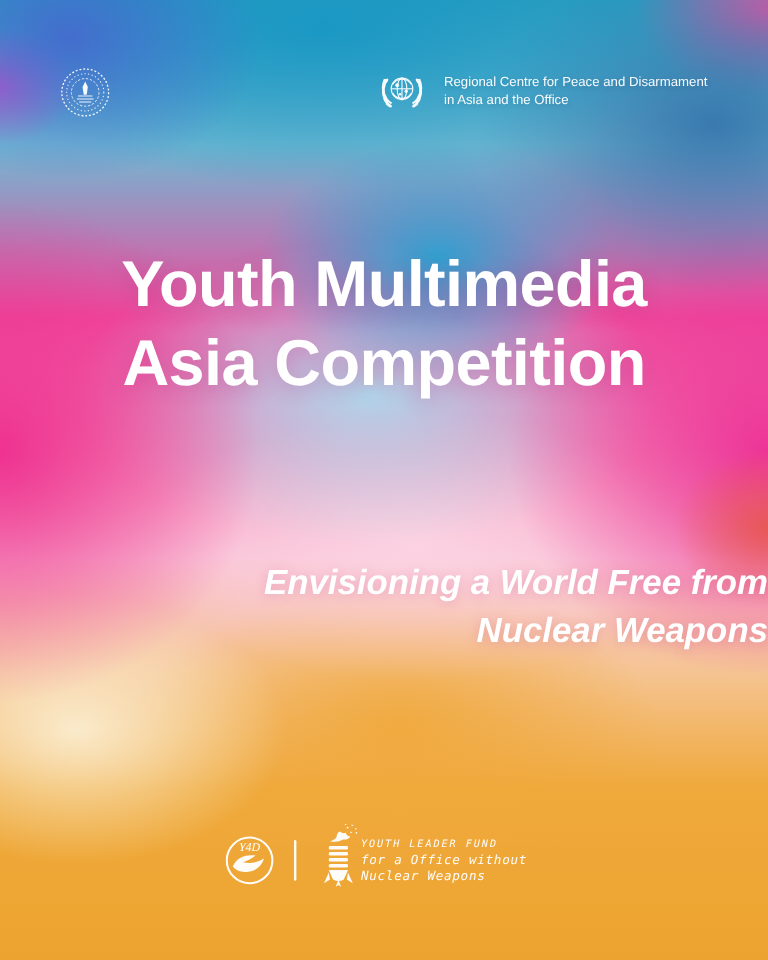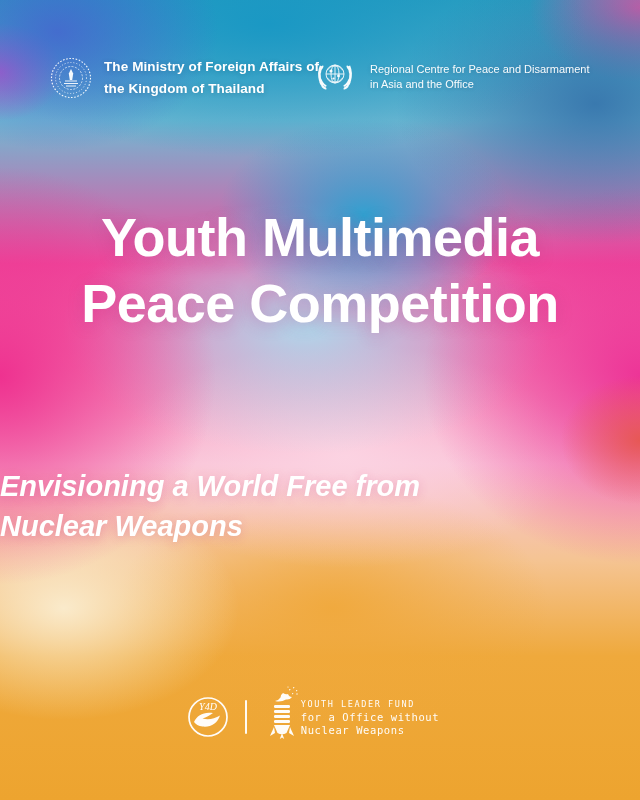--- a/index.html
+++ b/index.html
@@ -52,57 +52,53 @@
   .un-text .b{font-size:12.8px;font-weight:700;display:block;}
   .un-text .r{font-size:11px;font-weight:400;display:block;opacity:.96;}
 
   
   .title{
     position:absolute;left:0;right:0;top:204px;text-align:center;
     color:#fff;font-weight:700;font-size:54px;line-height:66px;letter-spacing:-.5px;
     text-shadow:0 3px 16px rgba(190,40,120,.30);
   }
   .subtitle{
-    position:absolute;left:0;right:0;top:466px;text-align:left;
+    position:absolute;left:0;right:0;top:466px;text-align:right;
     color:#fff;font-weight:700;font-style:italic;font-size:29px;line-height:40px;
     text-shadow:0 2px 10px rgba(200,70,130,.28);
   }
 
   
   .footer{
     position:absolute;left:0;right:0;top:684px;height:66px;
     display:flex;align-items:center;justify-content:center;gap:16px;color:#fff;
     transform:translateX(-7px);
   }
   .divider{width:2px;height:34px;background:#fff;border-radius:1px;opacity:.95;}
-  .ylf{display:flex;align-items:center;}
+  .ylf{display:flex;align-items:center;font-style:italic;}
   .ylf-text{font-family:"DejaVu Sans Mono","Liberation Mono",monospace;
             color:#fff;opacity:.97;}
   .ylf-text .l1{font-size:8.5px;letter-spacing:1.6px;line-height:13px;}
   .ylf-text .l2,.ylf-text .l3{font-size:10.5px;letter-spacing:.6px;line-height:13px;}
 </style>
 </head>
 <body>
 
 <div class="poster">
 
   <div class="hdr">
 
     <div class="hdr-block th">
       <svg class="seal" width="42" height="42" viewBox="0 0 42 42">
         <circle cx="21" cy="21" r="19.5" fill="none" stroke="#fff" stroke-width="1.1" stroke-dasharray="1.6 1.6" opacity=".95"></circle>
         <circle cx="21" cy="21" r="15.5" fill="none" stroke="#fff" stroke-width="0.9" stroke-dasharray="1 2" opacity=".9"></circle>
         <circle cx="21" cy="21" r="11.5" fill="none" stroke="#fff" stroke-width="0.8" stroke-dasharray="2 1.4" opacity=".85"></circle>
         <path d="M21 12 l2.2 4.5 -1 6.5 h-2.4 l-1 -6.5 Z" fill="#fff" opacity=".95"></path>
         <path d="M15 24 h12 M14 26.5 h14 M16 29 h10" stroke="#fff" stroke-width="1" opacity=".9"></path>
       </svg>
-      <div class="th-text">
-        <div>The Ministry of Foreign Affairs of</div>
-        <div>the Kingdom of Thailand</div>
-      </div>
     </div>
 
     <div class="hdr-block un">
       <svg class="unlogo" width="46" height="46" viewBox="0 0 46 46">
         <g stroke="#fff" fill="none" stroke-width="0.9" opacity=".97">
           <circle cx="23" cy="20" r="9"></circle>
           <ellipse cx="23" cy="20" rx="4" ry="9"></ellipse>
           <line x1="23" y1="11" x2="23" y2="29"></line>
           <line x1="14" y1="20" x2="32" y2="20"></line>
           <path d="M15.2 15.3 A9 9 0 0 1 30.8 15.3" transform="translate(0,1.2)"></path>
@@ -132,21 +128,21 @@
       </svg>
       <div class="un-text">
         <span class="r">Regional Centre for Peace and Disarmament</span>
         <span class="r">in Asia and the Office</span>
       </div>
     </div>
   </div>
 
   <div class="title">
     <div>Youth Multimedia</div>
-    <div>Peace Competition</div>
+    <div>Asia Competition</div>
   </div>
 
   <div class="subtitle">
     <div>Envisioning a World Free from</div>
     <div>Nuclear Weapons</div>
   </div>
 
   <div class="footer">
 
     <svg width="42" height="42" viewBox="0 0 42 42">

